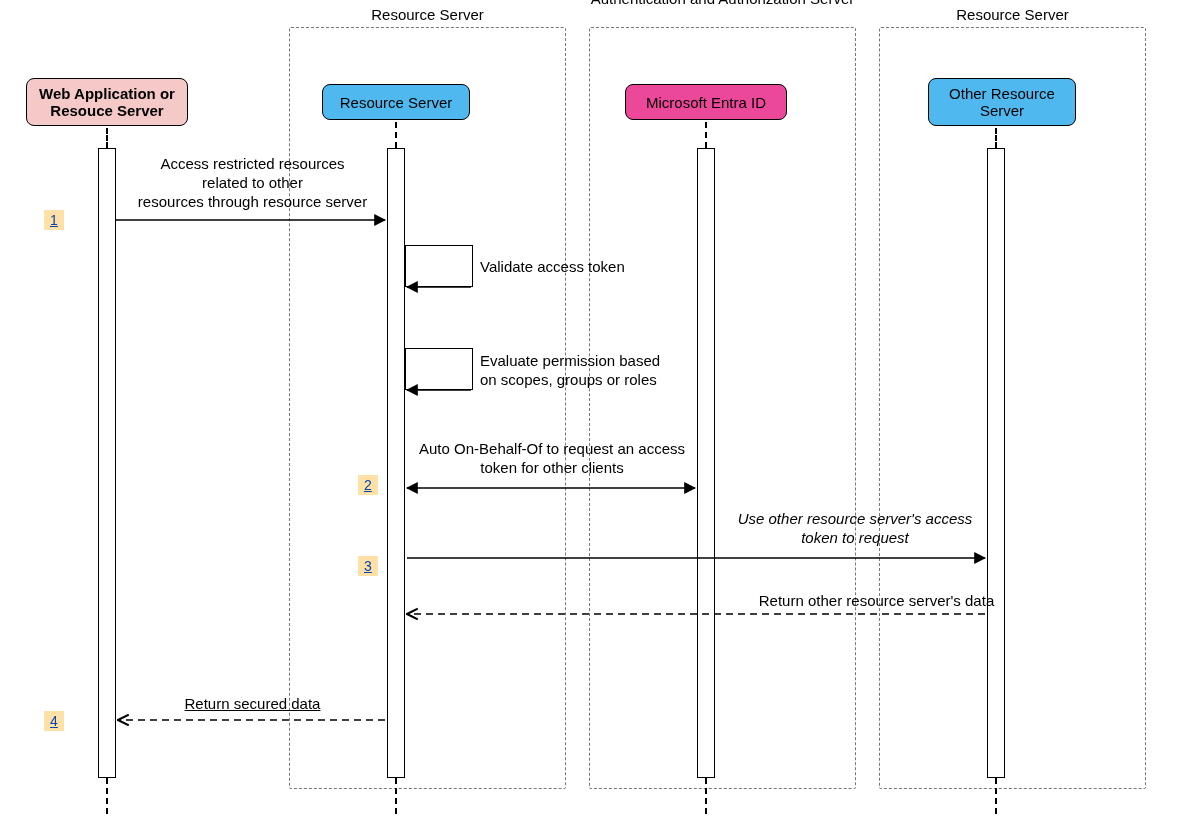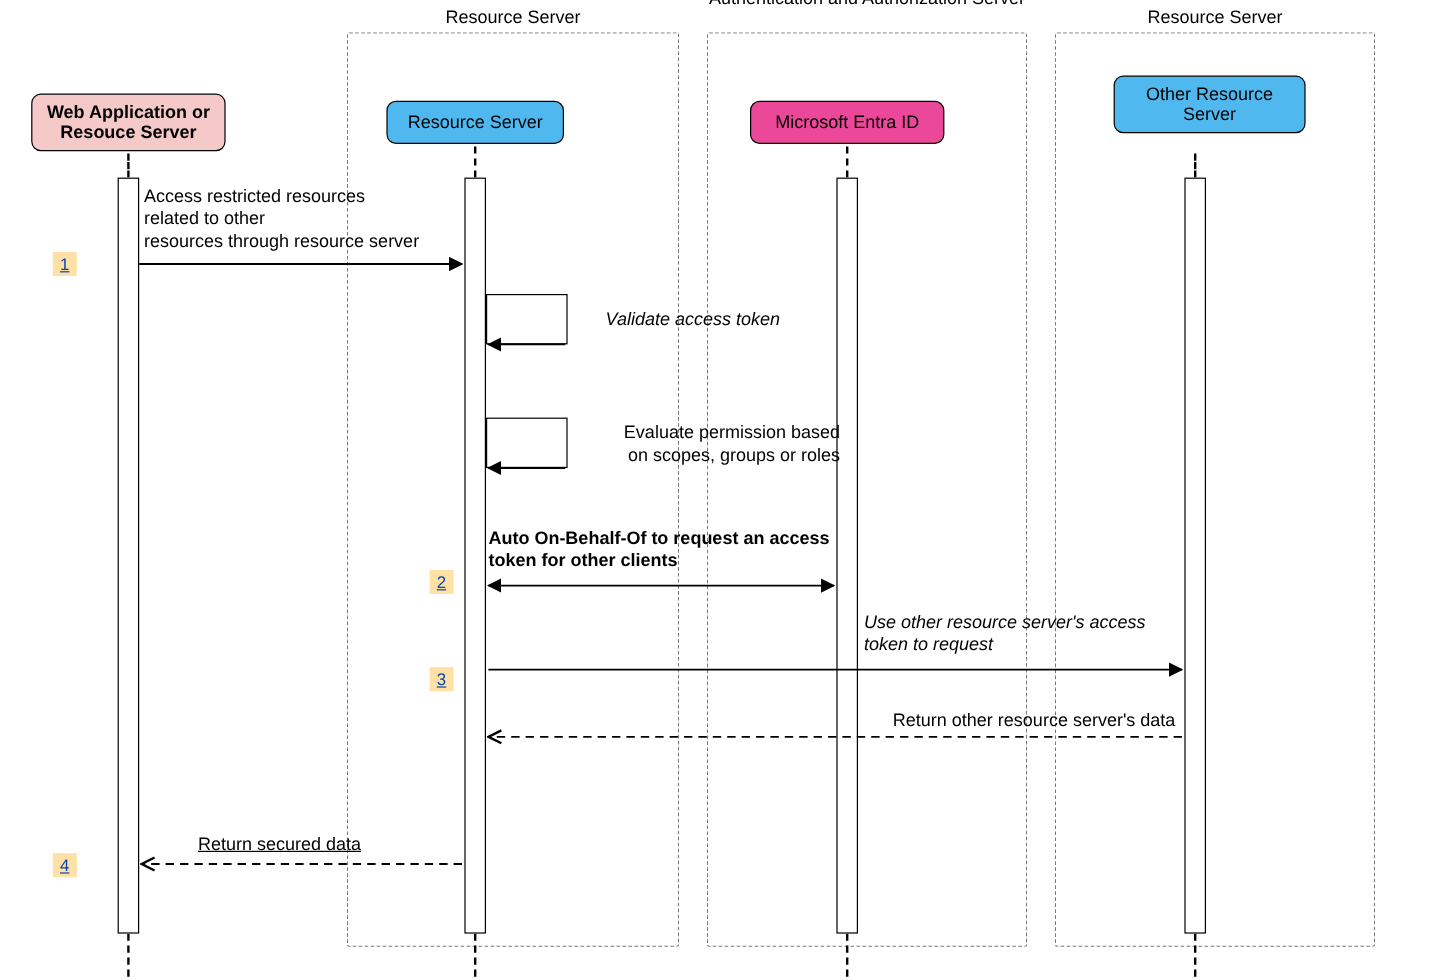--- a/index.html
+++ b/index.html
@@ -46,20 +46,21 @@
     width: 0;
   }
   .activation {
     position: absolute;
     background: #fff;
     border: 1.5px solid #000;
     box-sizing: border-box;
   }
   .msg-label {
     position: absolute;
+    text-align: center;
     font-size: 15px;
     line-height: 1.25;
     white-space: pre-line;
   }
   .step-badge {
     position: absolute;
     background: #ffe0a6;
     padding: 2px 6px;
     font-size: 14px;
     text-decoration: underline;
@@ -95,21 +96,21 @@
 <div class="node node-pink" style="left:26px; top:78px; width:162px; height:48px;font-weight:bold;">
   <span>Web Application or
 Resouce Server</span>
 </div>
 <div class="node node-blue" style="left:322px; top:84px; width:148px; height:36px;">
   <span>Resource Server</span>
 </div>
 <div class="node node-lblue" style="left:625px; top:84px; width:162px; height:36px;">
   <span>Microsoft Entra ID</span>
 </div>
-<div class="node node-blue" style="left:928px; top:63px; width:160px; height:48px;">
+<div class="node node-blue" style="left:928px; top:78px; width:148px; height:48px;">
   <span>Other Resource
 Server</span>
 </div>
 
 <div class="lifeline-dash" style="left:106px; top:128px; height:20px;"></div>
 <div class="lifeline-dash" style="left:106px; top:778px; height:36px;"></div>
 
 <div class="lifeline-dash" style="left:395px; top:122px; height:26px;"></div>
 <div class="lifeline-dash" style="left:395px; top:778px; height:36px;"></div>
 
@@ -124,26 +125,26 @@
 <div class="activation" style="left:697px; top:148px; width:18px; height:630px;"></div>
 <div class="activation" style="left:987px; top:148px; width:18px; height:630px;"></div>
 
 <div class="self-box" style="left:405px; top:245px; width:68px; height:42px;"></div>
 <div class="self-box" style="left:405px; top:348px; width:68px; height:42px;"></div>
 
 <div class="msg-label" style="left:120px; top:155px; width:265px;">Access restricted resources
 related to other
 resources through resource server</div>
 
-<div class="msg-label" style="left:480px; top:258px; width:170px; text-align:right;font-style:italic;">Validate access token</div>
+<div class="msg-label" style="left:480px; top:258px; width:170px; text-align:left;">Validate access token</div>
 
-<div class="msg-label" style="left:480px; top:352px; width:220px; text-align:right;">Evaluate permission based
+<div class="msg-label" style="left:480px; top:352px; width:220px; text-align:left;">Evaluate permission based
 on scopes, groups or roles</div>
 
-<div class="msg-label" style="left:407px; top:440px; width:290px;font-weight:bold;">Auto On-Behalf-Of to request an access
+<div class="msg-label" style="left:407px; top:440px; width:290px;">Auto On-Behalf-Of to request an access
 token for other clients</div>
 
 <div class="msg-label" style="left:720px; top:510px; width:270px;font-style:italic;">Use other resource server's access
 token to request</div>
 
 <div class="msg-label" style="left:744px; top:592px; width:265px;">Return other resource server's data</div>
 
 <div class="msg-label" style="left:165px; top:695px; width:175px;text-decoration:underline;">Return secured data</div>
 
 <div class="step-badge" style="left:44px; top:210px;">1</div>

